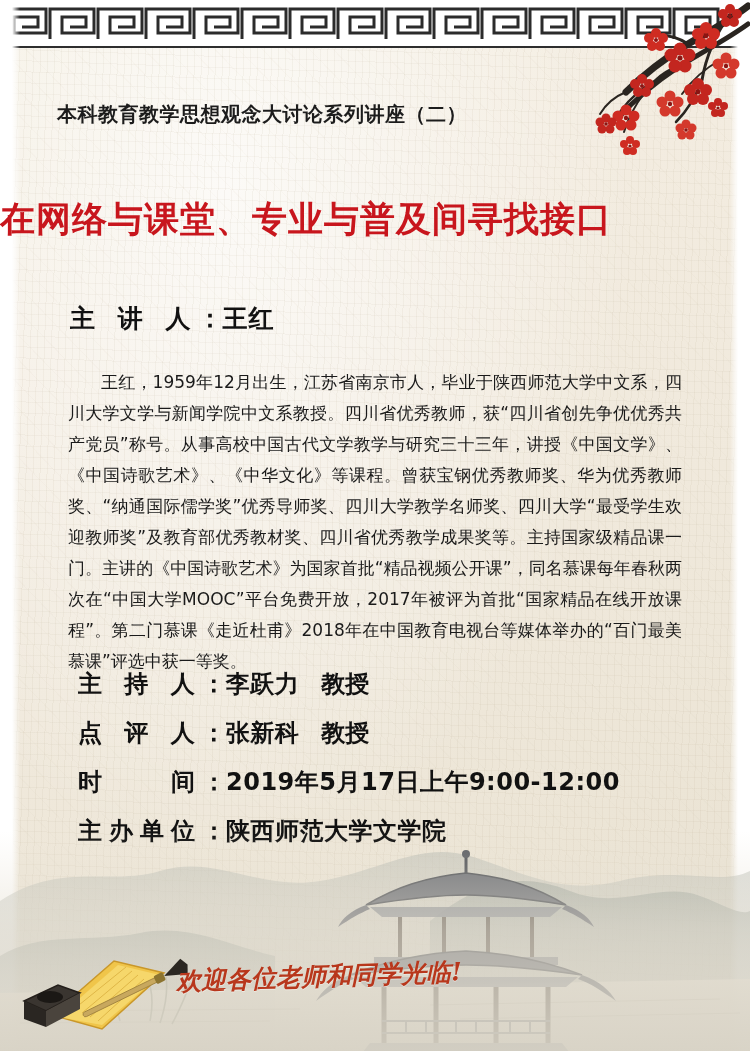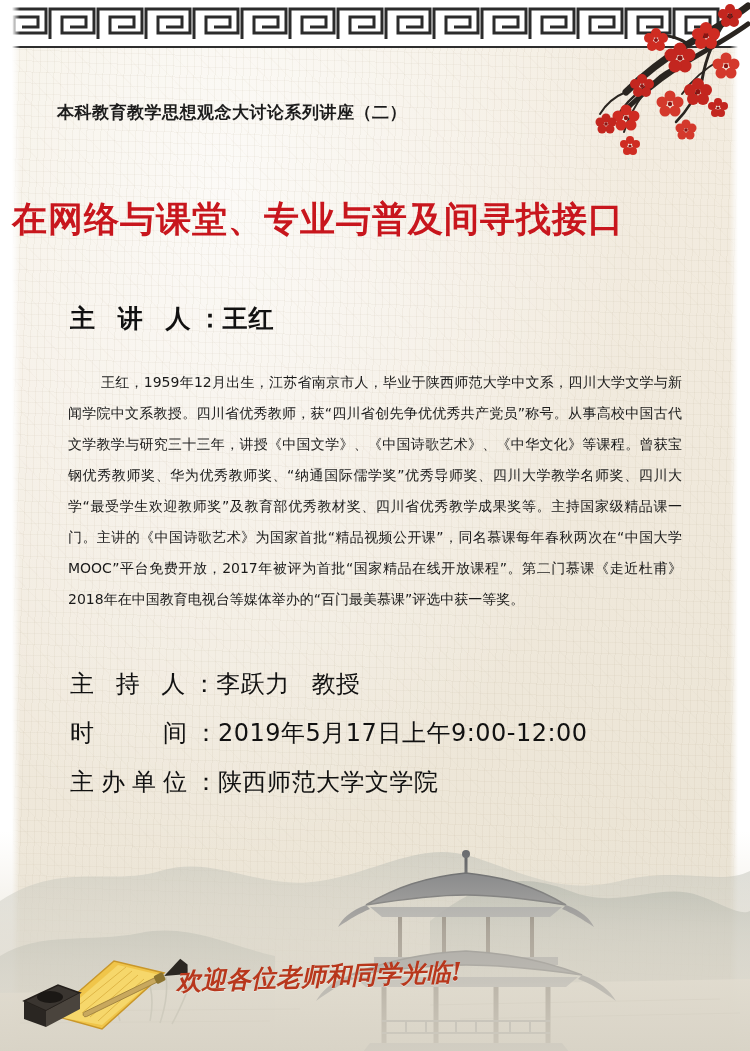--- a/index.html
+++ b/index.html
@@ -77,76 +77,76 @@
     bottom: 0;
     width: 750px;
     height: 330px;
     pointer-events: none;
   }
   
   #series-line {
     position: absolute;
     left: 57px;
     top: 101px;
-    font-size: 17px;
+    font-size: 20px;
     font-weight: bold;
     color: #1c1c1c;
     letter-spacing: 0.5px;
     white-space: nowrap;
   }
   #main-title {
     position: absolute;
     left: 0;
     top: 196px;
     width: 610px;
     text-align: center;
     font-size: 35px;
     font-weight: bold;
     color: #c8161d;
     letter-spacing: 1px;
     white-space: nowrap;
-    padding-left: 12px;
   }
   #speaker-row {
     position: absolute;
     left: 70px;
     top: 302px;
     font-size: 25px;
     font-weight: bold;
     color: #111;
     white-space: nowrap;
   }
   #speaker-row .lbl { letter-spacing: 7px; text-align: right; }
   #speaker-row .colon { letter-spacing: 0px; }
   #speaker-row .val { letter-spacing: 1px; margin-top: 32px; }
   #bio {
     position: absolute;
     left: 68px;
     top: 367px;
     width: 614px;
-    font-size: 14px;
+    font-size: 17px;
     line-height: 31px;
     color: #1a1a1a;
     text-align: justify;
     text-indent: 33px;
     font-weight: 500;
   }
   #info-block {
     position: absolute;
     left: 70px;
     top: 668px;
     width: 620px;
   }
   .info-row {
     font-size: 24px;
-    font-weight: normal;
+    font-weight: bold;
     color: #111;
     margin-bottom: 17px;
     white-space: nowrap;
     display: block;
+    margin-left: 8px;
   }
   .info-row .lbl {
     display: inline-block;
     letter-spacing: 7px;
   }
   .info-row .lbl.wide4 { letter-spacing: 7px; }
   .info-row .colon { display: inline-block; }
   .info-row .val { display: inline-block; letter-spacing: 0.5px; }
   .info-row .title2 { display: inline-block; margin-left: 22px; }
   
@@ -363,20 +363,23 @@
 
   <div id="speaker-row">
     <span class="lbl">主 讲 人</span><span class="colon">：</span><span class="val">王红</span>
   </div>
 
   <div id="bio">王红，1959年12月出生，江苏省南京市人，毕业于陕西师范大学中文系，四川大学文学与新闻学院中文系教授。四川省优秀教师，获“四川省创先争优优秀共产党员”称号。从事高校中国古代文学教学与研究三十三年，讲授《中国文学》、《中国诗歌艺术》、《中华文化》等课程。曾获宝钢优秀教师奖、华为优秀教师奖、“纳通国际儒学奖”优秀导师奖、四川大学教学名师奖、四川大学“最受学生欢迎教师奖”及教育部优秀教材奖、四川省优秀教学成果奖等。主持国家级精品课一门。主讲的《中国诗歌艺术》为国家首批“精品视频公开课”，同名慕课每年春秋两次在“中国大学MOOC”平台免费开放，2017年被评为首批“国家精品在线开放课程”。第二门慕课《走近杜甫》2018年在中国教育电视台等媒体举办的“百门最美慕课”评选中获一等奖。</div>
 
   <div id="info-block">
     <div class="info-row">
       <span class="lbl">主 持 人</span><span class="colon">：</span><span class="val">李跃力</span><span class="title2">教授</span>
+    </div>
+    <div class="info-row">
+      <span class="lbl">点 评 人</span><span class="colon">：</span><span class="val">张新科</span><span class="title2">教授</span>
     </div>
     <div class="info-row">
       <span class="lbl wide4">时　　间</span><span class="colon">：</span><span class="val">2019年5月17日上午9:00-12:00</span>
     </div>
     <div class="info-row">
       <span class="lbl">主办单位</span><span class="colon">：</span><span class="val">陕西师范大学文学院</span>
     </div>
   </div>
 
   <svg id="bottom-scene" viewBox="0 0 750 330" preserveAspectRatio="none">

